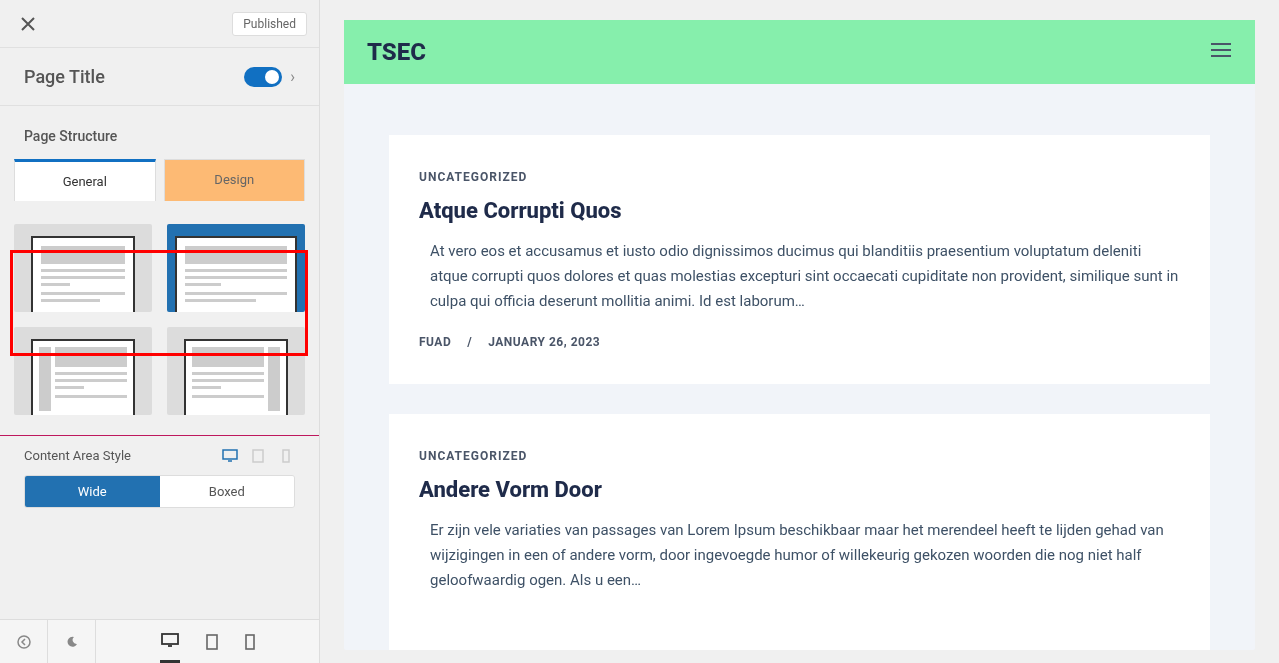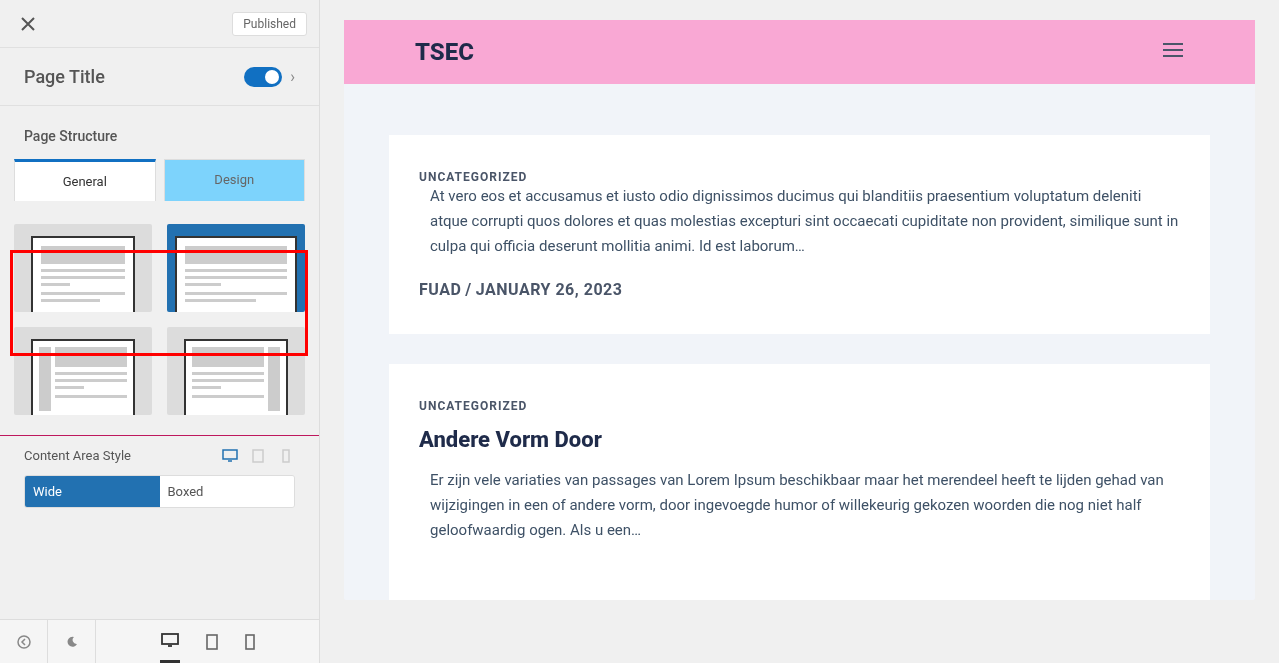--- a/index.html
+++ b/index.html
@@ -96,21 +96,21 @@
       padding: 5px 14px;
       gap: 8px;
     }
     .tab {
       flex: 1;
       padding: 12px;
       text-align: center;
       font-size: 13px;
       color: #666;
       cursor: pointer;
-      background: #7dd3fc;
+      background: #fdba74;
       border: 1px solid #ddd;
       border-bottom: none;
     }
     .tab.active {
       background: #fff;
       border-top: 3px solid #1170c2;
       color: #333;
     }
     .layout-grid {
       padding: 18px 14px 10px;
@@ -194,20 +194,21 @@
     }
     .button-group {
       display: flex;
       border: 1px solid #ddd;
       border-radius: 3px;
       overflow: hidden;
     }
     .bg-btn {
       flex: 1;
       padding: 8px;
+      text-align: center;
       font-size: 13px;
       cursor: pointer;
       background: #fff;
       color: #555;
     }
     .bg-btn.active {
       background: #2271b1;
       color: #fff;
     }
     .sidebar-bottom {
@@ -254,25 +255,25 @@
       flex: 1;
       padding: 20px 24px;
       background: #f0f0f0;
       overflow-y: auto;
     }
     .preview-frame {
       background: #f1f4f9;
       border-radius: 2px;
     }
     .preview-header {
-      background: #f9a8d4;
+      background: #86efac;
       display: flex;
       justify-content: space-between;
       align-items: center;
-      padding: 18px 71px;
+      padding: 18px 23px;
     }
     .site-title {
       font-size: 24px;
       font-weight: 800;
       color: #1f2b4a;
     }
     .menu-icon {
       cursor: pointer;
     }
     .preview-content {
@@ -296,26 +297,26 @@
       margin: 14px 0 16px;
     }
     .post-excerpt {
       font-size: 15px;
       line-height: 1.65;
       color: #3e5166;
       margin-bottom: 22px;
       margin-left: 11px;
     }
     .post-meta {
-      font-size: 16px;
+      font-size: 12px;
       font-weight: 700;
       letter-spacing: 0.5px;
       color: #4a5568;
       display: flex;
-      gap: 4px;
+      gap: 16px;
     }
     .layout-sidebars {
       display: flex;
       gap: 4px;
     }
     .layout-sidebar-col {
       width: 12px;
       background: #ccc;
     }
     .layout-main-col {
@@ -472,20 +473,21 @@
       <div class="site-title">TSEC</div>
       <div class="menu-icon">
         <svg width="22" height="16" viewBox="0 0 22 16">
             <path d="M1 2 h20 M1 8 h20 M1 14 h20" stroke="#4a5568" stroke-width="2"></path>
           </svg>
       </div>
     </div>
     <div class="preview-content">
       <div class="post-card">
         <div class="post-category">UNCATEGORIZED</div>
+        <div class="post-title">Atque Corrupti Quos</div>
         <div class="post-excerpt">At vero eos et accusamus et iusto odio dignissimos ducimus qui blanditiis praesentium voluptatum deleniti atque corrupti quos dolores et quas molestias excepturi sint occaecati cupiditate non provident, similique sunt in culpa qui officia deserunt mollitia animi. Id est laborum…</div>
         <div class="post-meta">
           <span>FUAD</span>
           <span>/</span>
           <span>JANUARY 26, 2023</span>
         </div>
       </div>
       <div class="post-card">
         <div class="post-category">UNCATEGORIZED</div>
         <div class="post-title">Andere Vorm Door</div>

